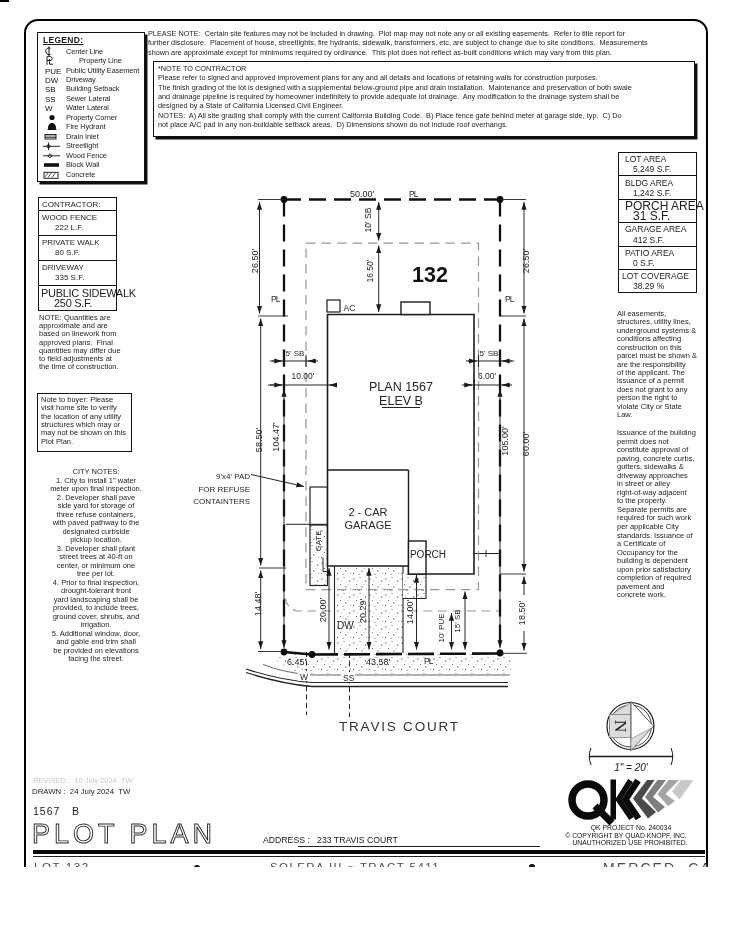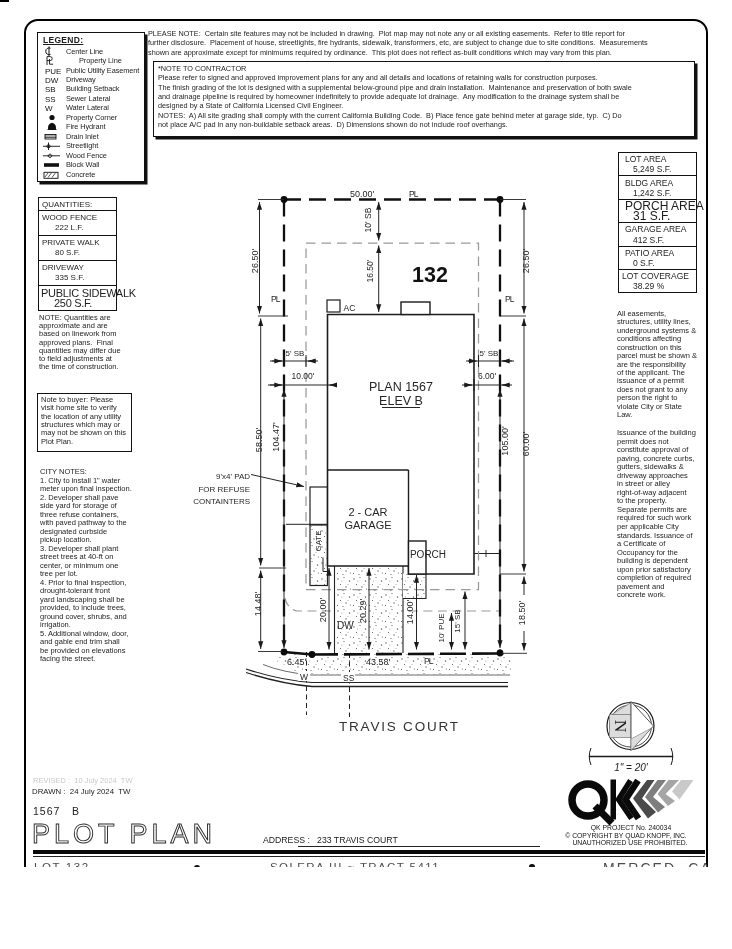--- a/index.html
+++ b/index.html
@@ -99,21 +99,21 @@
 <div id="contractor" class="p" style="left:158px;top:64px;width:534px;font-size:7.3px;line-height:9.35px;">*NOTE TO CONTRACTOR
 Please refer to signed and approved improvement plans for any and all details and locations of retaining walls for construction purposes.
 The finish grading of the lot is designed with a supplemental below-ground pipe and drain installation.  Maintenance and preservation of both swale
 and drainage pipeline is required by homeowner indefinitely to provide adequate lot drainage.  Any modification to the drainage system shall be
 designed by a State of California Licensed Civil Engineer.
 NOTES:  A) All site grading shall comply with the current California Building Code.  B) Place fence gate behind meter at garage side, typ.  C) Do
 not place A/C pad in any non-buildable setback areas.  D) Dimensions shown do not include roof overhangs.</div>
 
 <div id="qty" style="position:absolute;left:38px;top:197px;width:79px;">
   <div style="border:1.4px solid #111;box-sizing:border-box;">
-    <div style="font-size:8px;padding:1.5px 0 1px 3px;border-bottom:1.4px solid #111;">QUANTITIES:</div>
+    <div style="font-size:8px;padding:1.5px 0 1px 3px;border-bottom:1.4px solid #111;">CONTRACTOR:</div>
     <div style="font-size:8px;line-height:10.5px;padding:2px 0 1px 3px;border-bottom:1.4px solid #111;white-space:pre;">WOOD FENCE
 <span style="padding-left:13px;">222 L.F.</span></div>
     <div style="font-size:8px;line-height:10.5px;padding:2px 0 1px 3px;border-bottom:1.4px solid #111;white-space:pre;">PRIVATE WALK
 <span style="padding-left:13px;">80 S.F.</span></div>
     <div style="font-size:8px;line-height:10.5px;padding:2px 0 1px 3px;border-bottom:1.4px solid #111;white-space:pre;">DRIVEWAY
 <span style="padding-left:13px;">335 S.F.</span></div>
     <div style="font-size:11px;letter-spacing:-0.3px;line-height:10.5px;padding:2px 0 1px 2px;white-space:pre;">PUBLIC SIDEWALK
 <span style="padding-left:13px;">250 S.F.</span></div>
   </div>
 </div>
@@ -127,21 +127,21 @@
 the time of construction.</div>
 
 <div class="box" style="left:37px;top:393px;width:93px;height:57px;border-width:1.2px;"></div>
 <div id="buyer" class="p" style="left:41px;top:396px;width:88px;font-size:7.5px;line-height:8.35px;">Note to buyer: Please
 visit home site to verify
 the location of any utility
 structures which may or
 may not be shown on this
 Plot Plan.</div>
 
-<div id="citynotes" class="p" style="left:40px;top:468px;width:112px;font-size:7.5px;line-height:8.52px;">CITY NOTES:
+<div id="citynotes" class="p" style="left:40px;top:468px;width:112px;font-size:7.5px;line-height:8.52px;text-align:center;">CITY NOTES:
 1. City to install 1" water
 meter upon final inspection.
 2. Developer shall pave
 side yard for storage of
 three refuse containers,
 with paved pathway to the
 designated curbside
 pickup location.
 3. Developer shall plant
 street trees at 40-ft on

